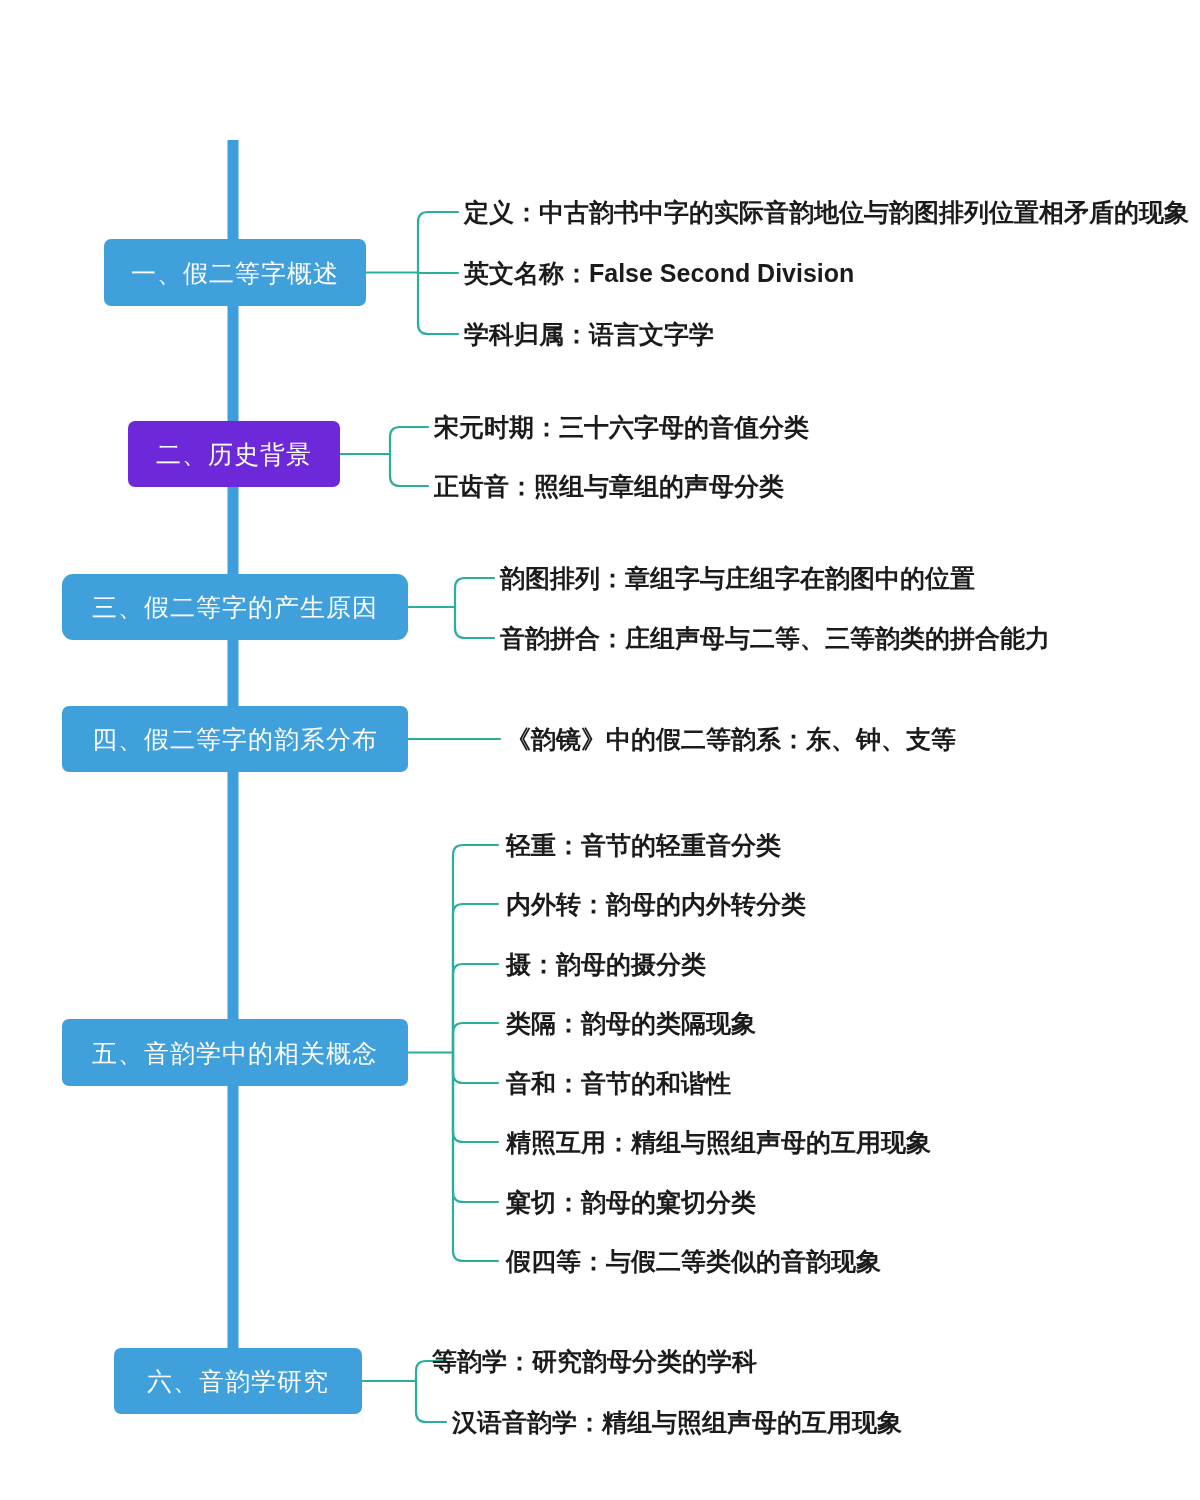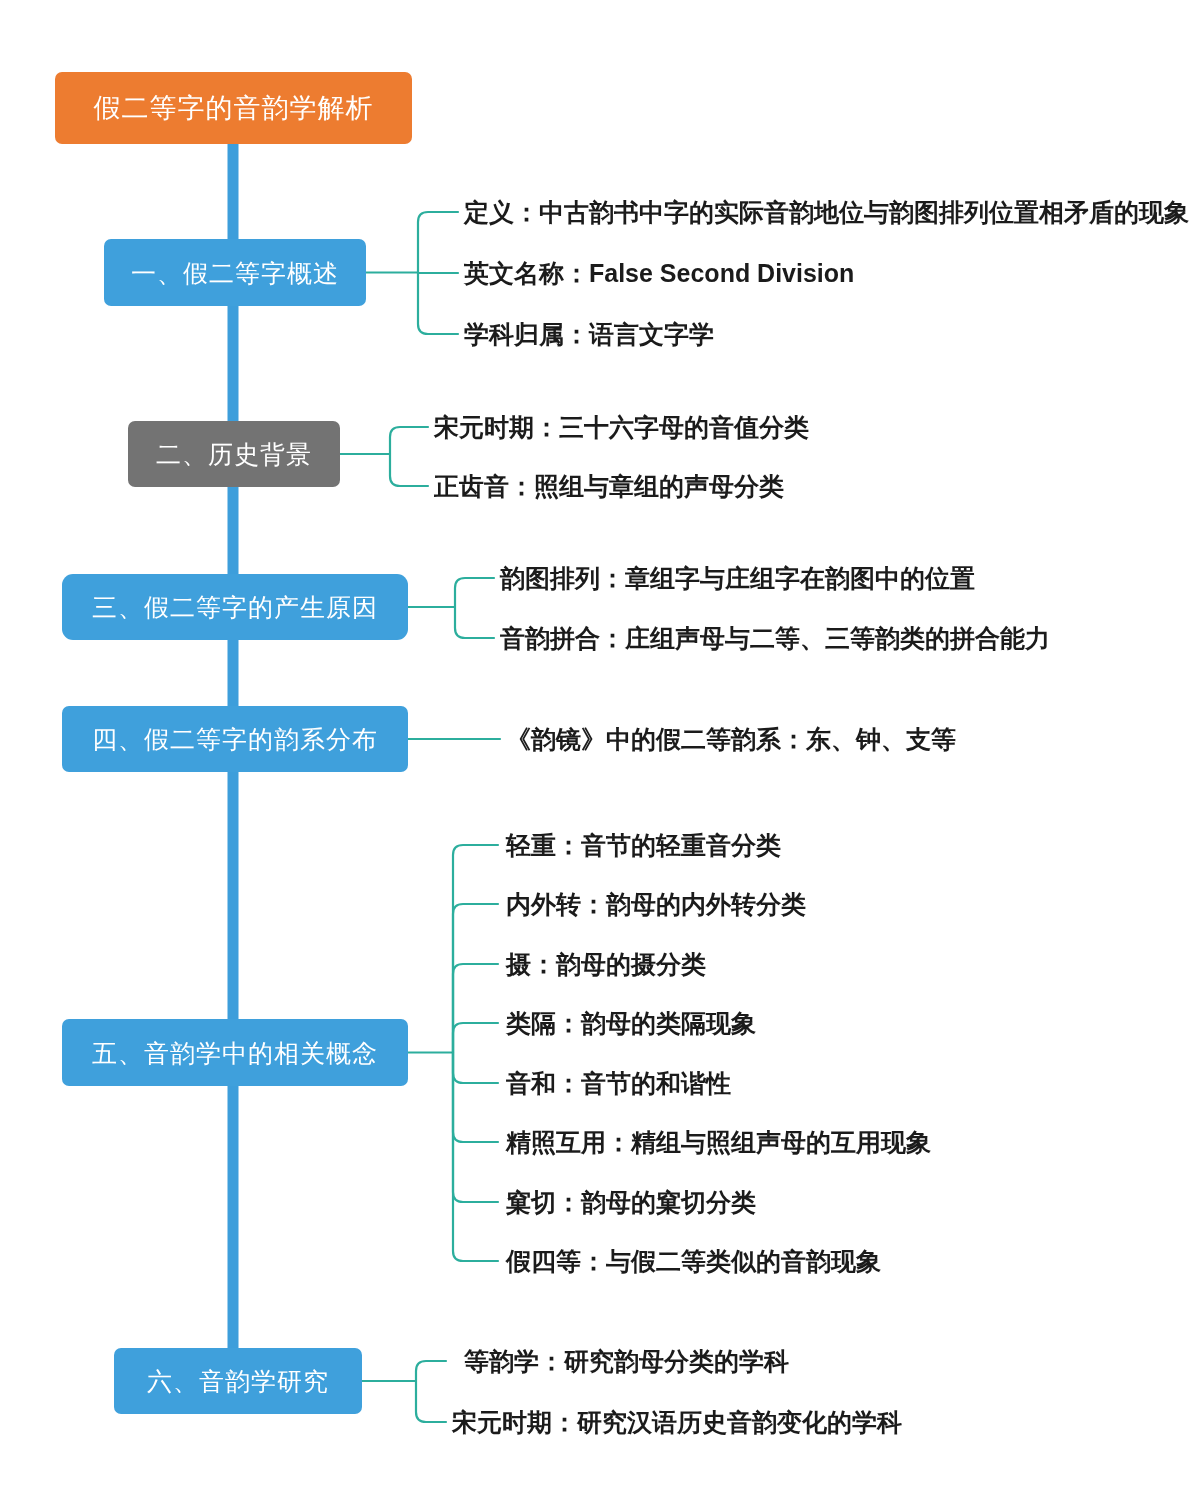--- a/index.html
+++ b/index.html
@@ -55,40 +55,39 @@
       <path d="M 453 1052.5 L 453 974 Q 453 964 463 964 H 498" fill="none" stroke="#2CAE9D" stroke-width="2.2" stroke-linecap="round"></path>
       <path d="M 453 1052.5 L 453 1033 Q 453 1023 463 1023 H 498" fill="none" stroke="#2CAE9D" stroke-width="2.2" stroke-linecap="round"></path>
       <path d="M 453 1052.5 L 453 1073 Q 453 1083 463 1083 H 498" fill="none" stroke="#2CAE9D" stroke-width="2.2" stroke-linecap="round"></path>
       <path d="M 453 1052.5 L 453 1132 Q 453 1142 463 1142 H 498" fill="none" stroke="#2CAE9D" stroke-width="2.2" stroke-linecap="round"></path>
       <path d="M 453 1052.5 L 453 1192 Q 453 1202 463 1202 H 498" fill="none" stroke="#2CAE9D" stroke-width="2.2" stroke-linecap="round"></path>
       <path d="M 453 1052.5 L 453 1251 Q 453 1261 463 1261 H 498" fill="none" stroke="#2CAE9D" stroke-width="2.2" stroke-linecap="round"></path>
       <path d="M 354 1381 H 416" fill="none" stroke="#2CAE9D" stroke-width="2.2" stroke-linecap="round"></path>
       <path d="M 416 1381 L 416 1371 Q 416 1361 426 1361 H 446" fill="none" stroke="#2CAE9D" stroke-width="2.2" stroke-linecap="round"></path>
       <path d="M 416 1381 L 416 1412 Q 416 1422 426 1422 H 446" fill="none" stroke="#2CAE9D" stroke-width="2.2" stroke-linecap="round"></path>
     </svg>
-  <div class="node root-node" id="root-node" style="left: 55px; top: 72px; width: 357px; height: 72px; background: rgb(237, 124, 48);">假二等字的音韵学解析</div>
   <div id="branch-layer">
       <div class="node bnode" style="left: 104px; top: 239px; width: 262px; height: 67px; background: rgb(63, 160, 220);">一、假二等字概述</div>
       <div class="leaf" style="left: 464px; top: 212px; color: rgb(27, 27, 27);">定义：中古韵书中字的实际音韵地位与韵图排列位置相矛盾的现象</div>
       <div class="leaf" style="left: 464px; top: 273px; color: rgb(27, 27, 27);">英文名称：False Second Division</div>
       <div class="leaf" style="left: 464px; top: 334px; color: rgb(27, 27, 27);">学科归属：语言文字学</div>
-      <div class="node bnode" style="left: 128px; top: 421px; width: 212px; height: 66px; background: #737373;">二、历史背景</div>
+      <div class="node bnode" style="left: 128px; top: 421px; width: 212px; height: 66px; background: #6d28d9;">二、历史背景</div>
       <div class="leaf" style="left: 434px; top: 427px; color: rgb(27, 27, 27);">宋元时期：三十六字母的音值分类</div>
       <div class="leaf" style="left: 434px; top: 486px; color: rgb(27, 27, 27);">正齿音：照组与章组的声母分类</div>
       <div class="node bnode" style="left: 62px; top: 574px; width: 346px; height: 66px; background: rgb(63, 160, 220); border-radius: 11px;">三、假二等字的产生原因</div>
       <div class="leaf" style="left: 500px; top: 578px; color: rgb(27, 27, 27);">韵图排列：章组字与庄组字在韵图中的位置</div>
       <div class="leaf" style="left: 500px; top: 638px; color: rgb(27, 27, 27);">音韵拼合：庄组声母与二等、三等韵类的拼合能力</div>
       <div class="node bnode" style="left: 62px; top: 706px; width: 346px; height: 66px; background: rgb(63, 160, 220);">四、假二等字的韵系分布</div>
       <div class="leaf" style="left: 506px; top: 739px; color: rgb(27, 27, 27);">《韵镜》中的假二等韵系：东、钟、支等</div>
       <div class="node bnode" style="left: 62px; top: 1019px; width: 346px; height: 67px; background: rgb(63, 160, 220);">五、音韵学中的相关概念</div>
       <div class="leaf" style="left: 506px; top: 845px; color: rgb(27, 27, 27);">轻重：音节的轻重音分类</div>
       <div class="leaf" style="left: 506px; top: 904px; color: rgb(27, 27, 27);">内外转：韵母的内外转分类</div>
       <div class="leaf" style="left: 506px; top: 964px; color: rgb(27, 27, 27);">摄：韵母的摄分类</div>
       <div class="leaf" style="left: 506px; top: 1023px; color: rgb(27, 27, 27);">类隔：韵母的类隔现象</div>
       <div class="leaf" style="left: 506px; top: 1083px; color: rgb(27, 27, 27);">音和：音节的和谐性</div>
       <div class="leaf" style="left: 506px; top: 1142px; color: rgb(27, 27, 27);">精照互用：精组与照组声母的互用现象</div>
       <div class="leaf" style="left: 506px; top: 1202px; color: rgb(27, 27, 27); font-family: Liberation Serif, serif;">窠切：韵母的窠切分类</div>
       <div class="leaf" style="left: 506px; top: 1261px; color: rgb(27, 27, 27);">假四等：与假二等类似的音韵现象</div>
       <div class="node bnode" style="left: 114px; top: 1348px; width: 248px; height: 66px; background: rgb(63, 160, 220);">六、音韵学研究</div>
-      <div class="leaf" style="left: 464px; top: 1361px; color: rgb(27, 27, 27);">等韵学：研究韵母分类的学科</div>
-      <div class="leaf" style="left: 452px; top: 1422px; color: rgb(27, 27, 27);">宋元时期：研究汉语历史音韵变化的学科</div>
+      <div class="leaf" style="left: 432px; top: 1361px; color: rgb(27, 27, 27);">等韵学：研究韵母分类的学科</div>
+      <div class="leaf" style="left: 452px; top: 1422px; color: rgb(27, 27, 27);">汉语音韵学：精组与照组声母的互用现象</div>
     </div>
 </div>
 
 </body></html>

